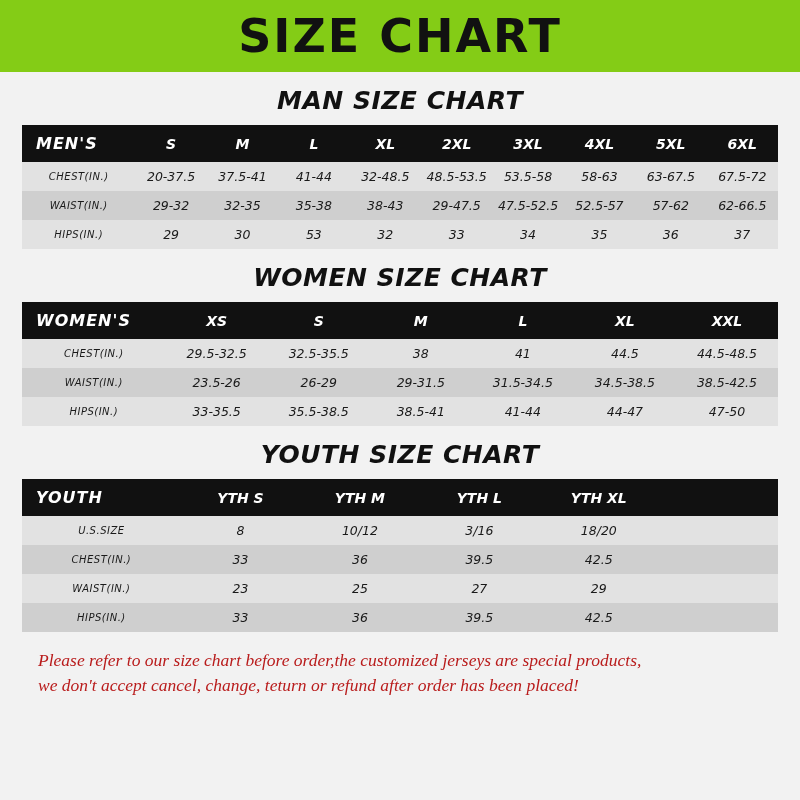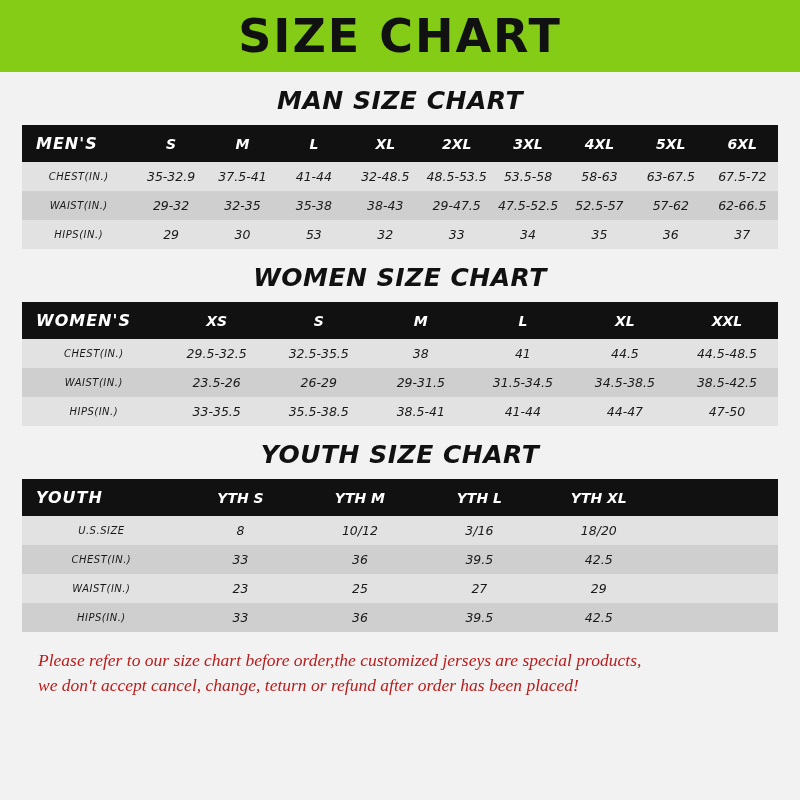--- a/index.html
+++ b/index.html
@@ -141,21 +141,21 @@
           <th>2XL</th>
           <th>3XL</th>
           <th>4XL</th>
           <th>5XL</th>
           <th>6XL</th>
         </tr>
       </thead>
       <tbody>
         <tr class="row-light">
           <td class="rowhead">CHEST(IN.)</td>
-          <td>35-32.9</td>
+          <td>20-37.5</td>
           <td>37.5-41</td>
           <td>41-44</td>
           <td>32-48.5</td>
           <td>48.5-53.5</td>
           <td>53.5-58</td>
           <td>58-63</td>
           <td>63-67.5</td>
           <td>67.5-72</td>
         </tr>
         <tr class="row-dark">

